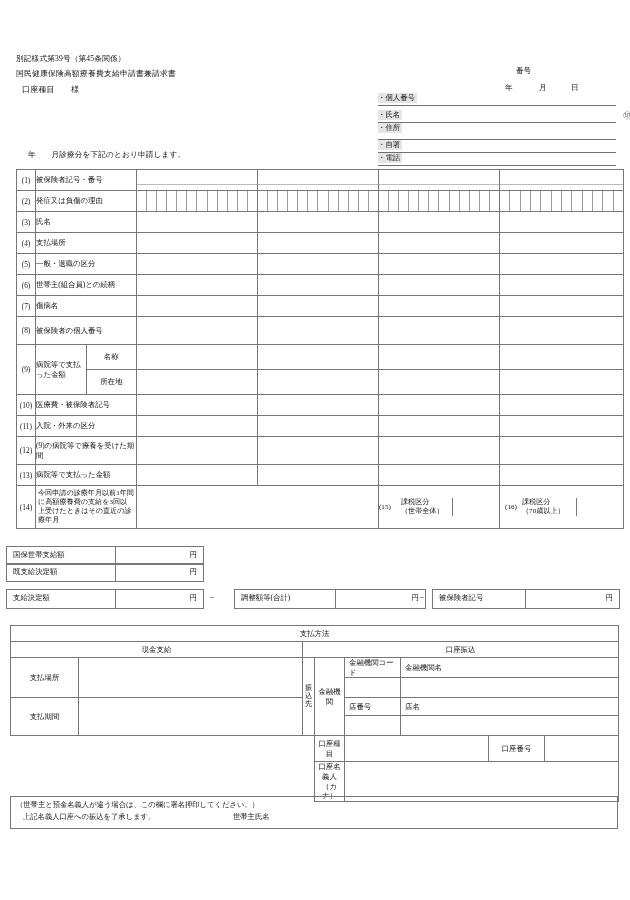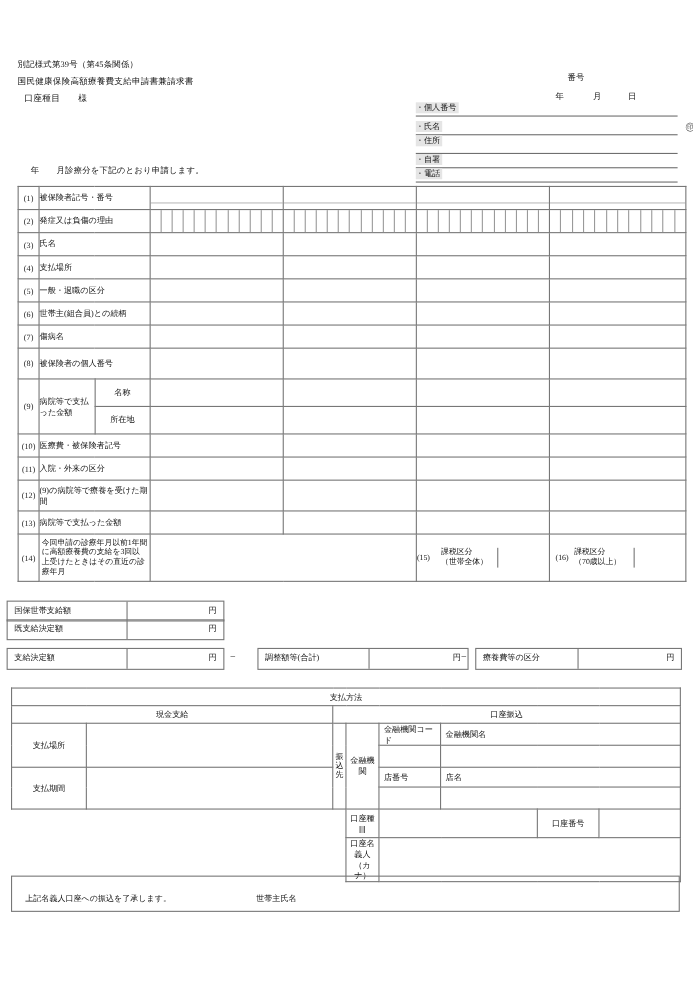--- a/index.html
+++ b/index.html
@@ -367,21 +367,21 @@
   <div class="op" style="left:209px;top:592px;">−</div>
 
   <div class="amt" style="left:206px;top:589px;width:190px;height:18px;margin-left:28px;">
     <div class="l" style="width:100px;">調整額等(合計)</div>
     <div class="v" style="margin-left:100px;"><span></span><span>円</span></div>
   </div>
 
   <div class="op" style="left:419px;top:592px;">−</div>
 
   <div class="amt" style="left:432px;top:589px;width:186px;height:18px;">
-    <div class="l" style="width:92px;">療養費等の区分</div>
+    <div class="l" style="width:92px;">被保険者記号</div>
     <div class="v" style="margin-left:92px;"><span></span><span>円</span></div>
   </div>
 
   <table class="ptbl">
     <colgroup>
       <col style="width:68px">
         <col style="width:224px">
       <col style="width:12px">
         <col style="width:30px">
         <col style="width:56px">
@@ -434,17 +434,18 @@
       <td style="border:none;"></td>
       <td>
         <span>口座名義人</span><br><span>（カナ）</span>
       </td>
       <td colspan="4"></td>
     </tr>
   </tbody>
     </table>
 
   <div class="note">
+    <div class="n1">（世帯主と預金名義人が違う場合は、この欄に署名押印してください。）</div>
     <div class="n2">上記名義人口座への振込を了承します。</div>
     <div class="n3">世帯主氏名</div>
   </div>
 
 </div>
 
 </body></html>

